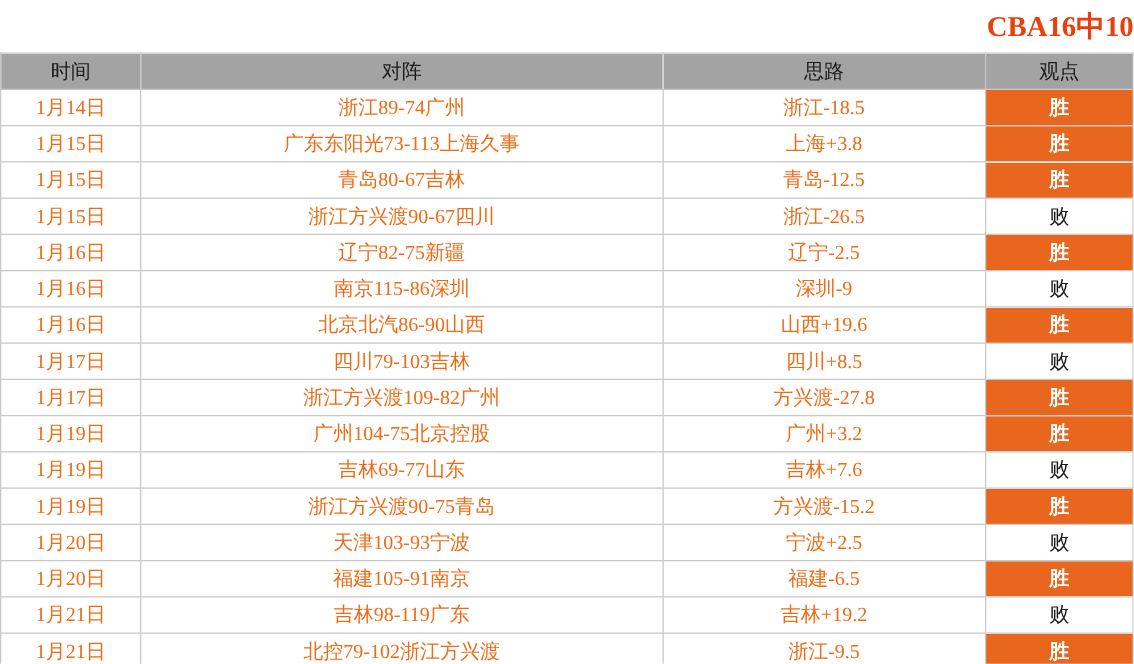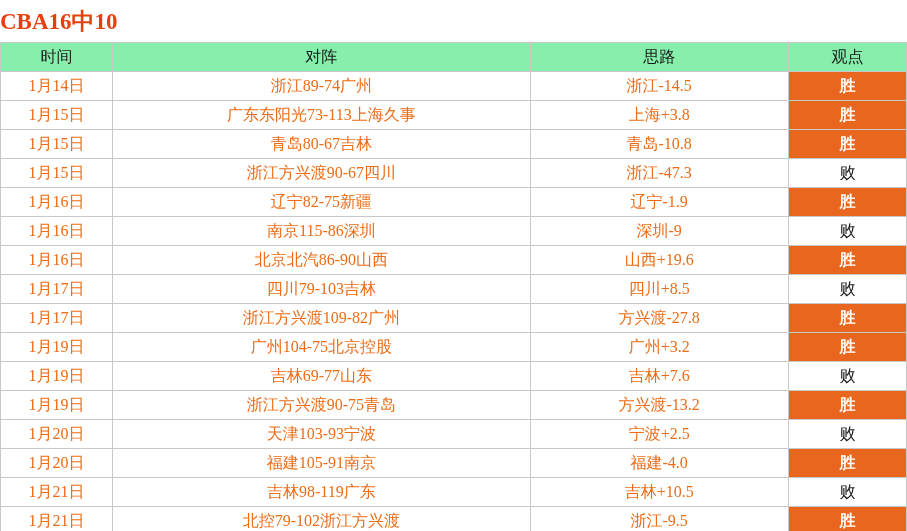--- a/index.html
+++ b/index.html
@@ -13,21 +13,21 @@
     font-family: "Liberation Sans", sans-serif;
     overflow: hidden;
   }
   .page {
     width: 907px;
     height: 531px;
     position: relative;
     box-sizing: border-box;
   }
   .title {
-    text-align: left;
+    text-align: right;
     color: #e8400c;
     font-size: 23px;
     font-weight: bold;
     font-family: "Liberation Serif", serif;
     padding-top: 6px;
     padding-bottom: 5px;
     letter-spacing: 0px;
   }
   table.sheet {
     border-collapse: collapse;
@@ -39,21 +39,21 @@
     height: 28px;
     padding: 0;
     text-align: center;
     vertical-align: middle;
     font-size: 16px;
     font-family: "Liberation Serif", serif;
     white-space: nowrap;
     overflow: hidden;
   }
   .hdr th {
-    background: #86efac;
+    background: #a3a3a3;
     color: #1a1a1a;
     font-weight: normal;
     font-size: 17px;
     height: 30px;
   }
   .col-time { width: 112px; }
   .col-match { width: 417px; }
   .col-idea { width: 258px; }
   .col-view { width: 118px; }
 
@@ -89,45 +89,45 @@
         <th>时间</th>
         <th>对阵</th>
         <th>思路</th>
         <th>观点</th>
       </tr>
     </thead>
     <tbody>
         <tr>
           <td class="cell">1月14日</td>
           <td class="cell">浙江89-74广州</td>
-          <td class="cell">浙江-14.5</td>
+          <td class="cell">浙江-18.5</td>
           <td class="view-win">胜</td>
         </tr>
         <tr>
           <td class="cell">1月15日</td>
           <td class="cell">广东东阳光73-113上海久事</td>
           <td class="cell">上海+3.8</td>
           <td class="view-win">胜</td>
         </tr>
         <tr>
           <td class="cell">1月15日</td>
           <td class="cell">青岛80-67吉林</td>
-          <td class="cell">青岛-10.8</td>
+          <td class="cell">青岛-12.5</td>
           <td class="view-win">胜</td>
         </tr>
         <tr>
           <td class="cell">1月15日</td>
           <td class="cell">浙江方兴渡90-67四川</td>
-          <td class="cell">浙江-47.3</td>
+          <td class="cell">浙江-26.5</td>
           <td class="view-lose">败</td>
         </tr>
         <tr>
           <td class="cell">1月16日</td>
           <td class="cell">辽宁82-75新疆</td>
-          <td class="cell">辽宁-1.9</td>
+          <td class="cell">辽宁-2.5</td>
           <td class="view-win">胜</td>
         </tr>
         <tr>
           <td class="cell">1月16日</td>
           <td class="cell">南京115-86深圳</td>
           <td class="cell">深圳-9</td>
           <td class="view-lose">败</td>
         </tr>
         <tr>
           <td class="cell">1月16日</td>
@@ -155,39 +155,39 @@
         </tr>
         <tr>
           <td class="cell">1月19日</td>
           <td class="cell">吉林69-77山东</td>
           <td class="cell">吉林+7.6</td>
           <td class="view-lose">败</td>
         </tr>
         <tr>
           <td class="cell">1月19日</td>
           <td class="cell">浙江方兴渡90-75青岛</td>
-          <td class="cell">方兴渡-13.2</td>
+          <td class="cell">方兴渡-15.2</td>
           <td class="view-win">胜</td>
         </tr>
         <tr>
           <td class="cell">1月20日</td>
           <td class="cell">天津103-93宁波</td>
           <td class="cell">宁波+2.5</td>
           <td class="view-lose">败</td>
         </tr>
         <tr>
           <td class="cell">1月20日</td>
           <td class="cell">福建105-91南京</td>
-          <td class="cell">福建-4.0</td>
+          <td class="cell">福建-6.5</td>
           <td class="view-win">胜</td>
         </tr>
         <tr>
           <td class="cell">1月21日</td>
           <td class="cell">吉林98-119广东</td>
-          <td class="cell">吉林+10.5</td>
+          <td class="cell">吉林+19.2</td>
           <td class="view-lose">败</td>
         </tr>
         <tr>
           <td class="cell">1月21日</td>
           <td class="cell">北控79-102浙江方兴渡</td>
           <td class="cell">浙江-9.5</td>
           <td class="view-win">胜</td>
         </tr>
       </tbody>
   </table>

